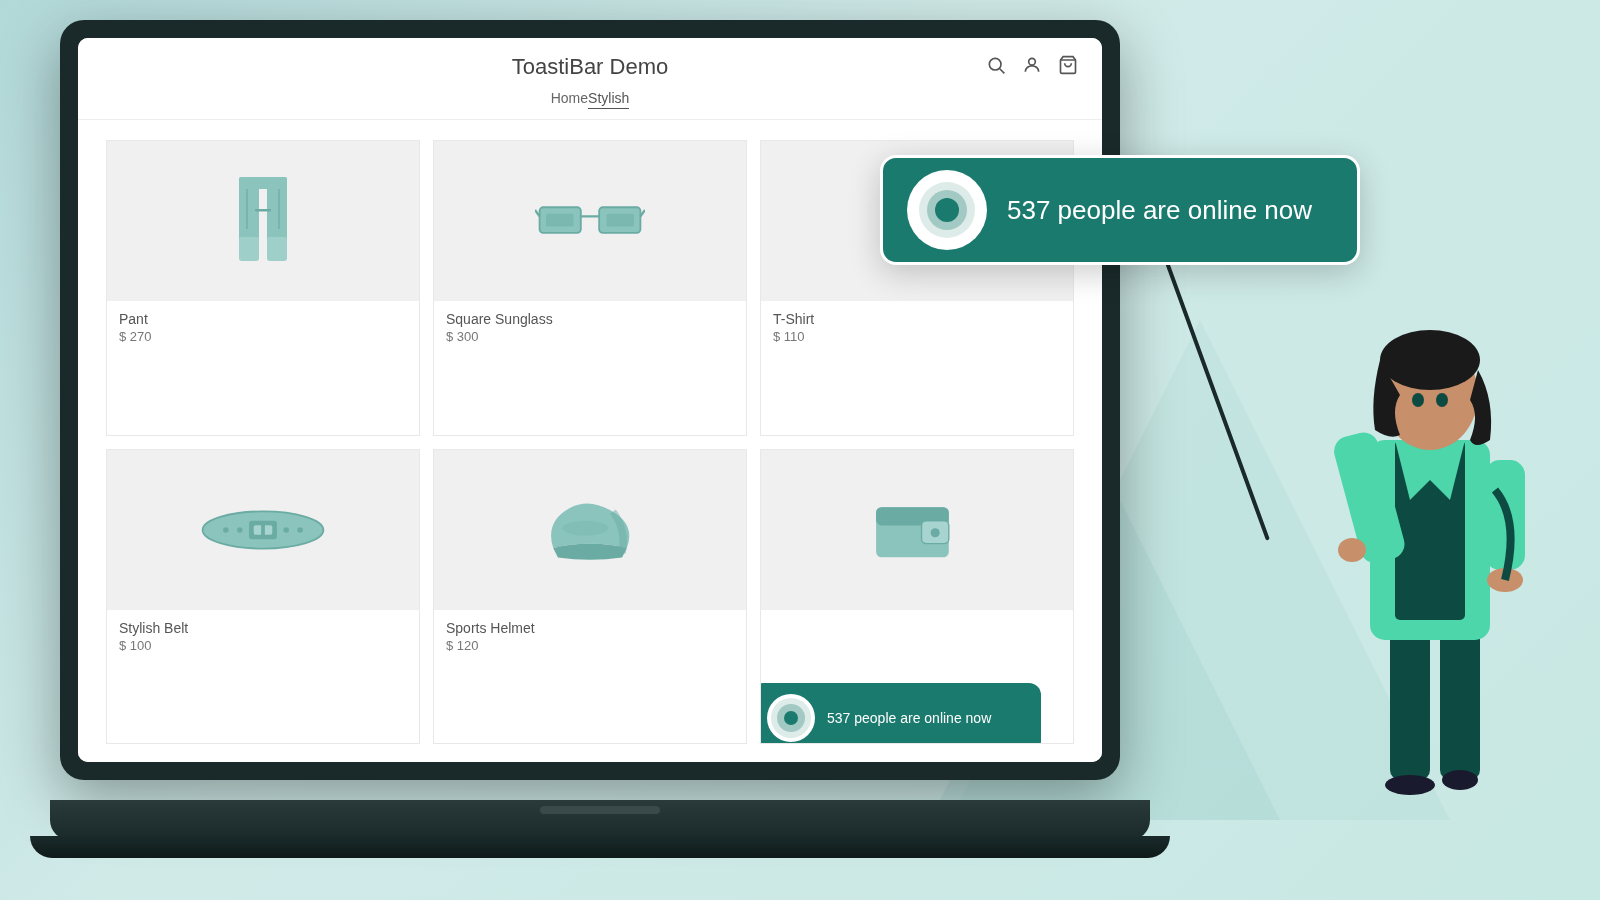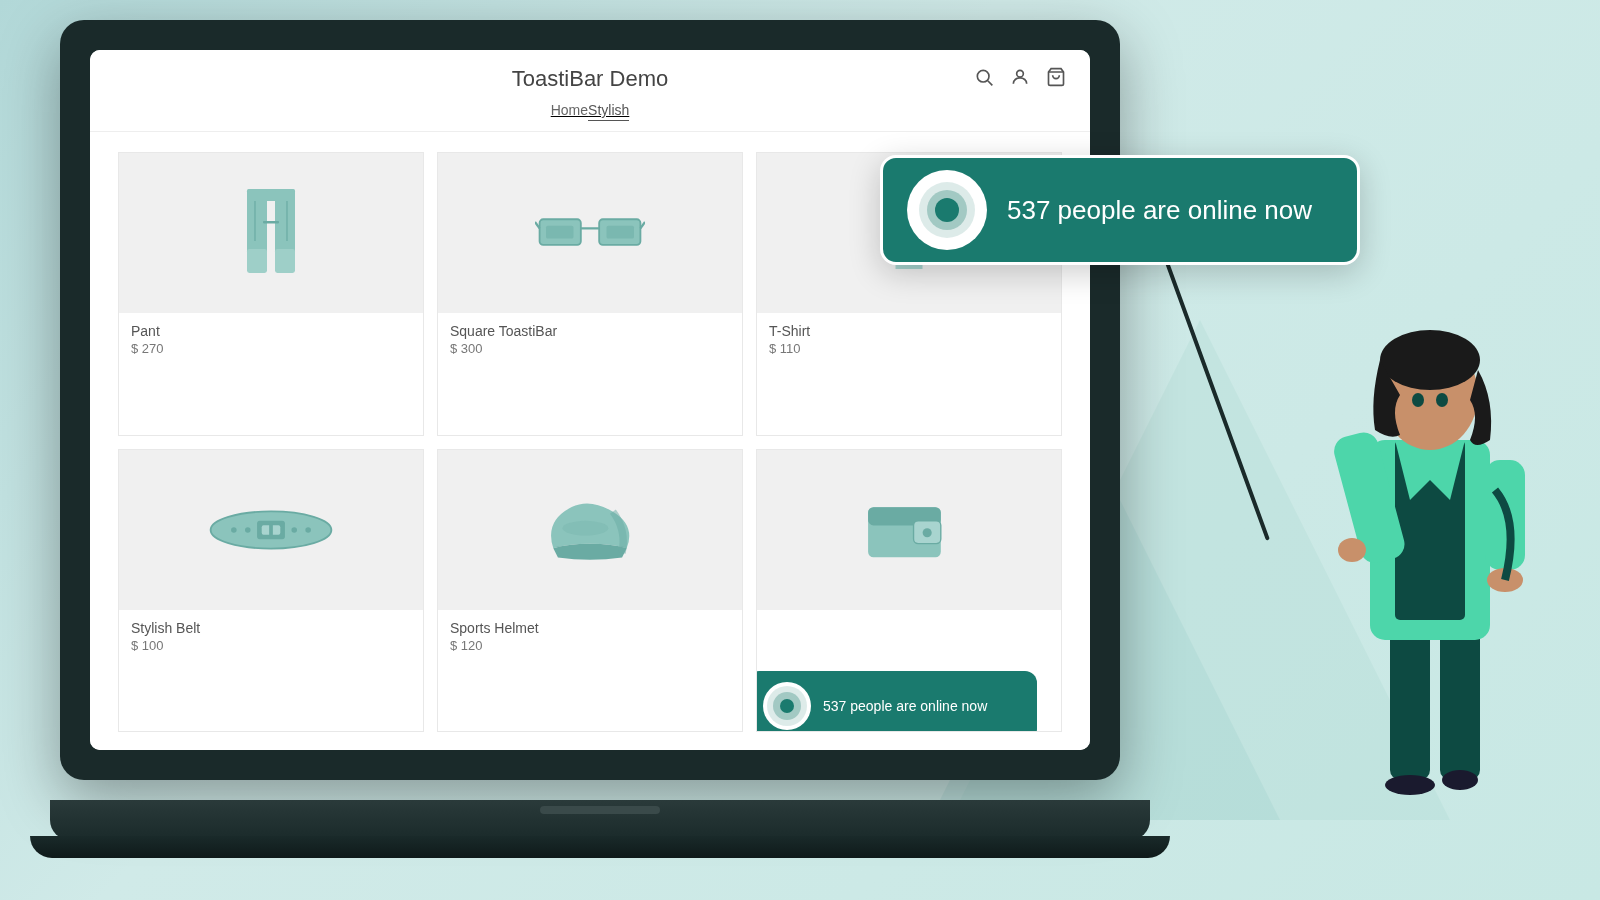--- a/index.html
+++ b/index.html
@@ -39,21 +39,21 @@
       height: 820px;
     }
     .laptop-screen-outer {
       position: absolute;
       top: 0;
       left: 0;
       width: 1060px;
       height: 760px;
       background: #1a2a2a;
       border-radius: 24px;
-      padding: 30px;
+      padding: 18px;
       box-shadow: 0 20px 60px rgba(0,0,0,0.35);
     }
     .laptop-screen-inner {
       width: 100%;
       height: 100%;
       background: #f8f8f8;
       border-radius: 10px;
       overflow: hidden;
       position: relative;
     }
@@ -115,21 +115,20 @@
     .screen-icons {
       flex: 1;
       display: flex;
       justify-content: flex-end;
       gap: 16px;
       align-items: center;
     }
     .nav-links {
       display: flex;
       padding-bottom: 10px;
-      text-decoration: underline;
     }
     .nav-link {
       font-size: 14px;
       color: #666;
       cursor: pointer;
       text-decoration: none;
     }
     .nav-link.active {
       color: #555;
       border-bottom: 1.5px solid #555;
@@ -380,21 +379,21 @@
               <rect x="5" y="15" width="45" height="28" rx="4" fill="#8bc4bc" stroke="#6aaba3" stroke-width="2"></rect>
               <rect x="70" y="15" width="45" height="28" rx="4" fill="#8bc4bc" stroke="#6aaba3" stroke-width="2"></rect>
               <line x1="50" y1="25" x2="70" y2="25" stroke="#6aaba3" stroke-width="2.5"></line>
               <line x1="5" y1="25" x2="0" y2="18" stroke="#6aaba3" stroke-width="2.5"></line>
               <line x1="115" y1="25" x2="120" y2="18" stroke="#6aaba3" stroke-width="2.5"></line>
               <rect x="12" y="22" width="30" height="14" rx="2" fill="#6aaba380"></rect>
               <rect x="78" y="22" width="30" height="14" rx="2" fill="#6aaba380"></rect>
             </svg>
           </div>
           <div class="product-info">
-            <div class="product-name">Square ToastiBar</div>
+            <div class="product-name">Square Sunglass</div>
             <div class="product-price">$ 300</div>
           </div>
         </div>
 
         <div class="product-card">
           <div class="product-image">
             <svg viewBox="0 0 100 100" width="90" height="90">
               <path d="M30 10 L20 30 L35 35 L35 90 L65 90 L65 35 L80 30 L70 10 Q60 20 50 18 Q40 20 30 10Z" fill="#a8d4cf"></path>
               <path d="M30 10 Q25 8 20 30 L35 35" fill="none" stroke="#8bc4bc" stroke-width="1"></path>
               <path d="M70 10 Q75 8 80 30 L65 35" fill="none" stroke="#8bc4bc" stroke-width="1"></path>

